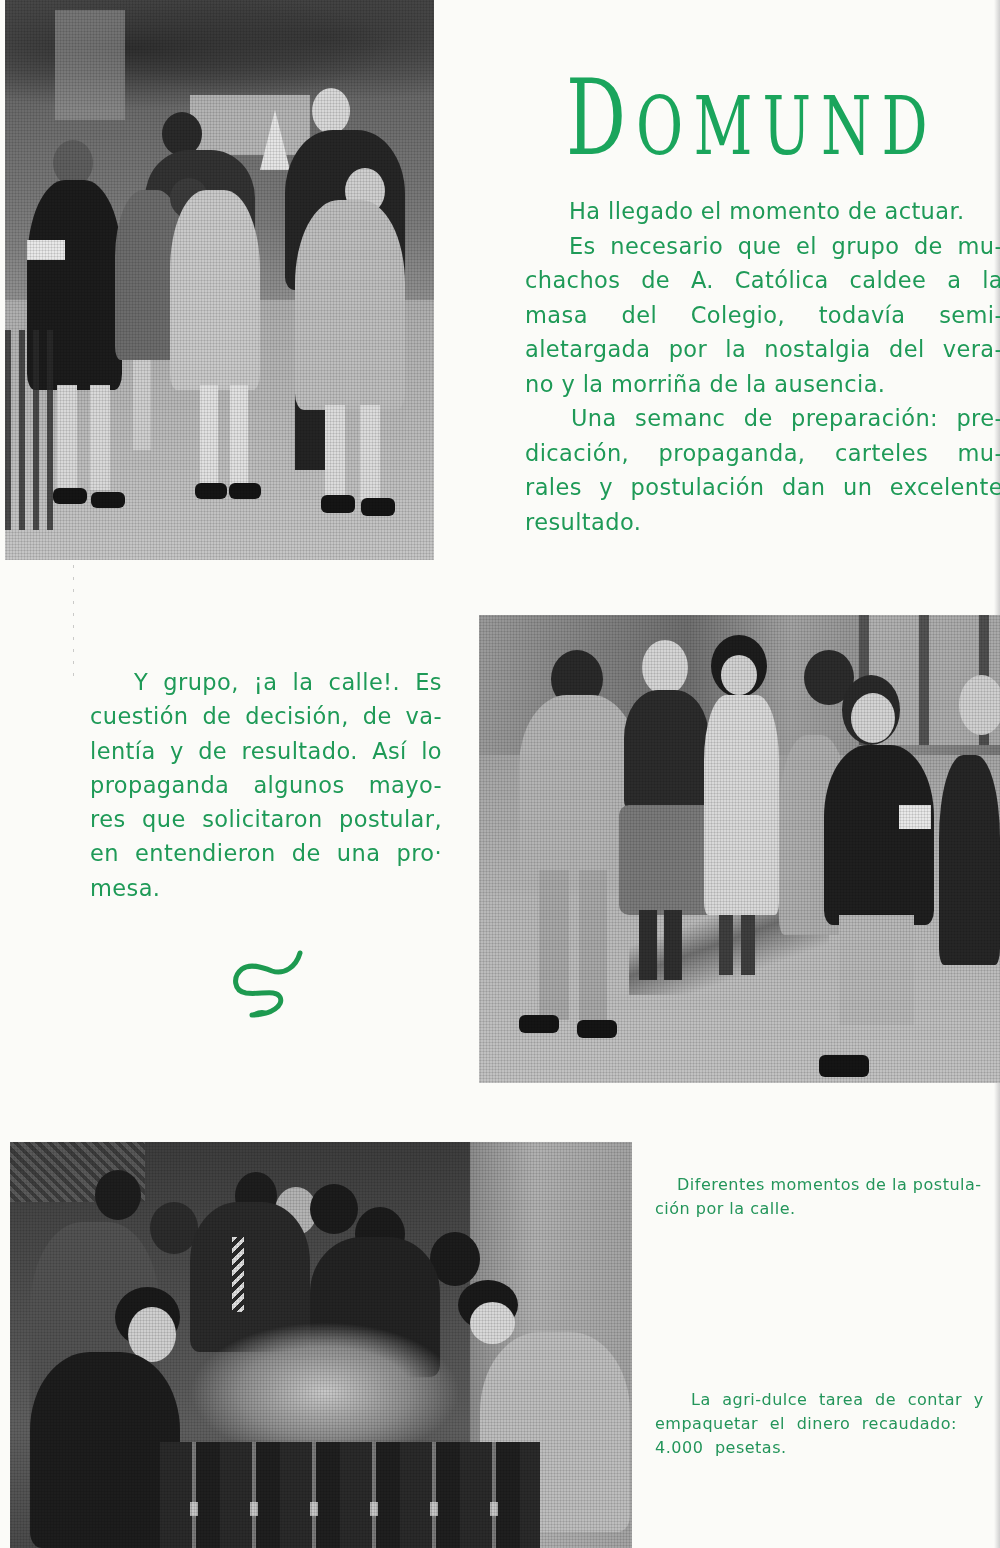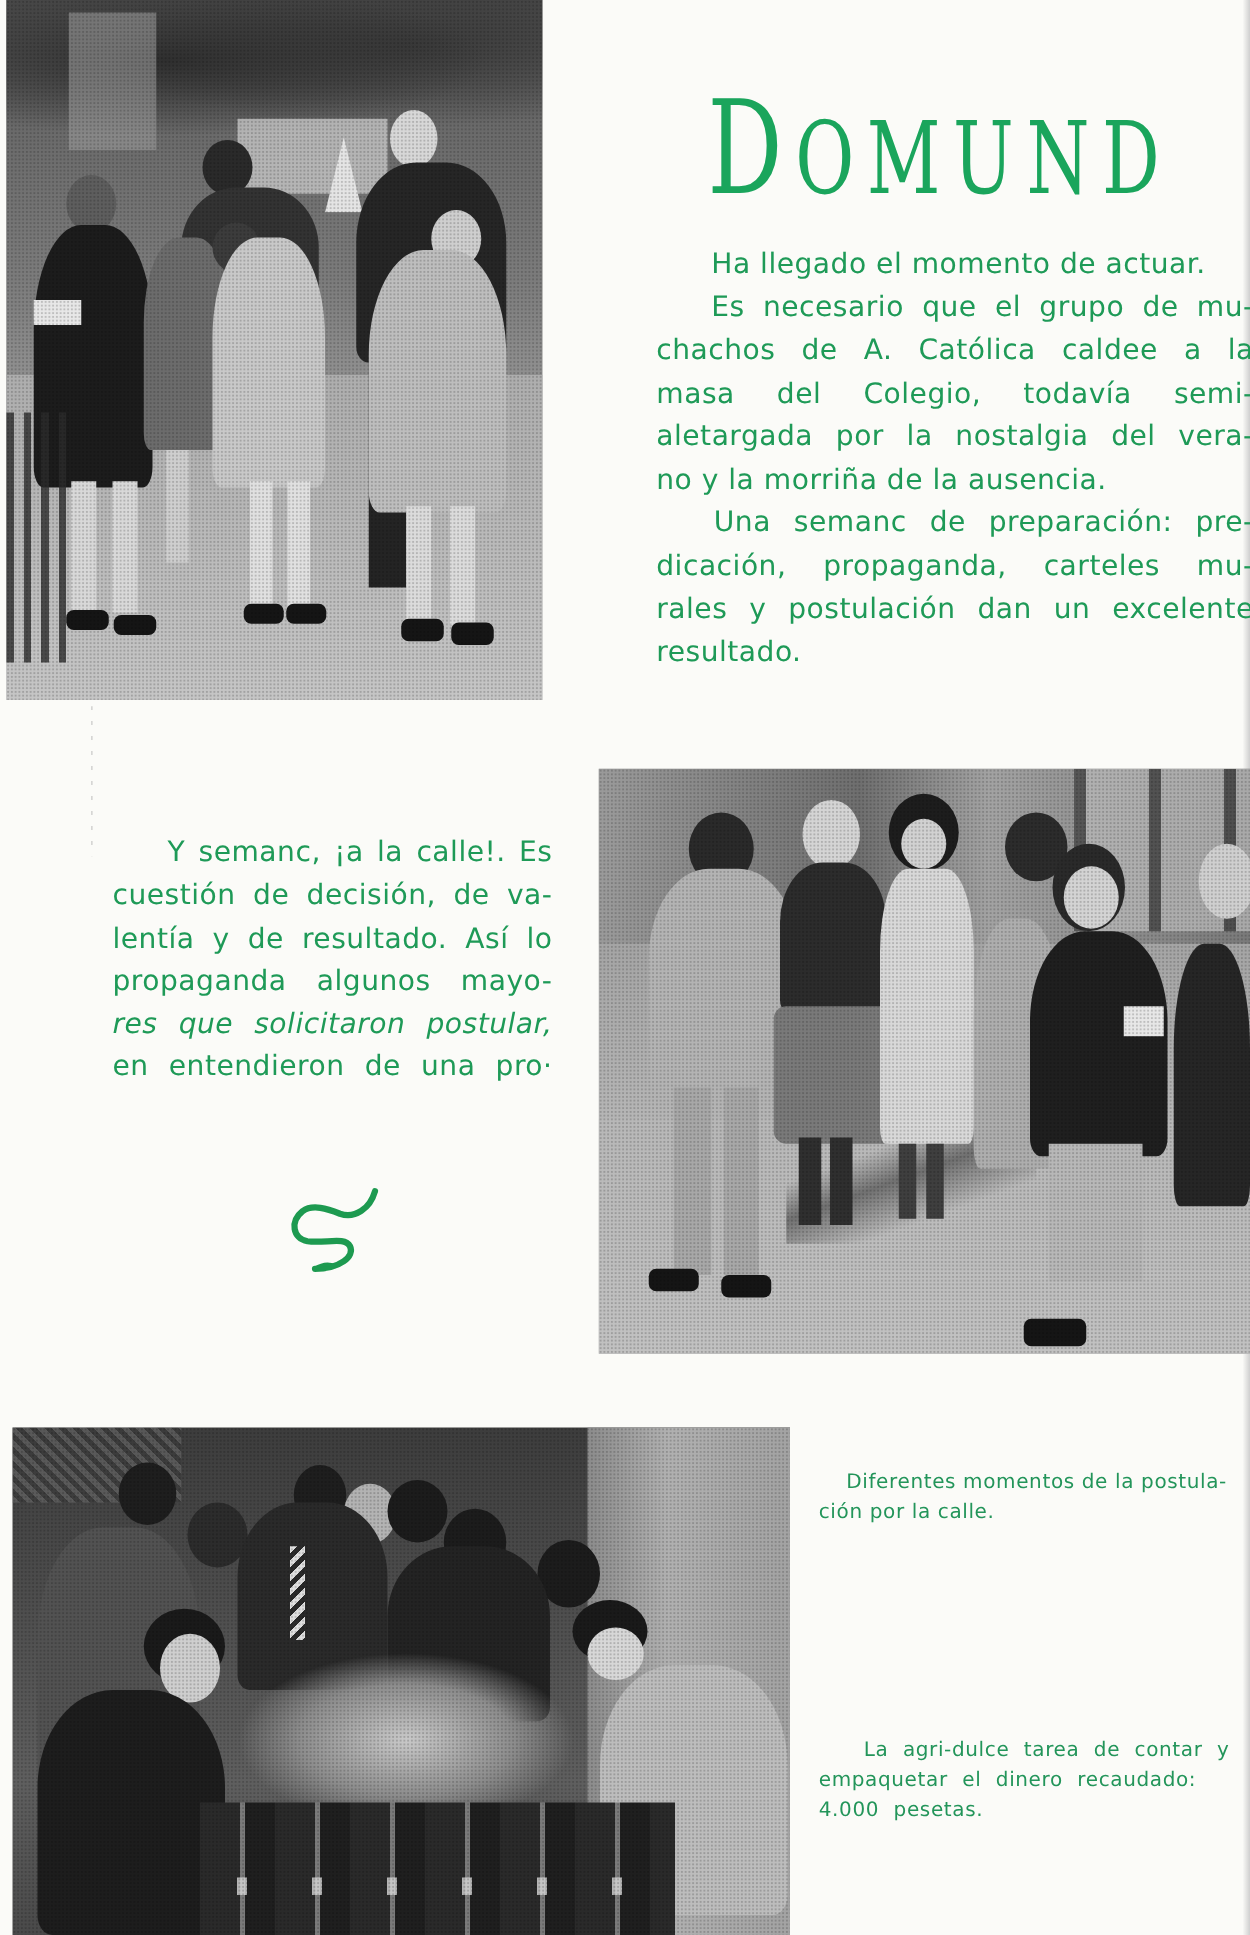--- a/index.html
+++ b/index.html
@@ -141,26 +141,27 @@
   <p style="text-align-last:justify;">masa del Colegio, todavía semi-</p>
   <p style="text-align-last:justify;">aletargada por la nostalgia del vera-</p>
   <p>no y la morriña de la ausencia.</p>
   <p style="padding-left:46px;text-align-last:justify;">Una semanc de preparación: pre-</p>
   <p style="text-align-last:justify;">dicación, propaganda, carteles mu-</p>
   <p style="text-align-last:justify;">rales y postulación dan un excelente</p>
   <p>resultado.</p>
 </div>
 
 <div class="text-block" id="street">
-  <p style="padding-left:44px;text-align-last:justify;">Y semanc, ¡a la calle!. Es</p>
+  <p style="padding-left:44px;text-align-last:justify;">Y grupo, ¡a la calle!. Es</p>
   <p style="text-align-last:justify;">cuestión de decisión, de va-</p>
   <p style="text-align-last:justify;">lentía y de resultado. Así lo</p>
   <p style="text-align-last:justify;">propaganda algunos mayo-</p>
-  <p style="text-align-last:justify;font-style:italic;">res que solicitaron postular,</p>
+  <p style="text-align-last:justify;">res que solicitaron postular,</p>
   <p style="text-align-last:justify;">en entendieron de una pro·</p>
+  <p>mesa.</p>
 </div>
 
 <svg class="ornament" viewBox="0 0 80 80">
   <path d="M72 8 C68 22 56 30 44 26 C34 22 22 18 14 24 C4 32 6 46 18 48 C32 50 48 44 52 52 C56 60 44 70 24 70" fill="none" stroke="#1d9a50" stroke-width="5" stroke-linecap="round"></path>
   <path d="M24 70 C30 66 36 66 40 68" fill="none" stroke="#1d9a50" stroke-width="3" stroke-linecap="round"></path>
 </svg>
 
 <div class="photo" id="photo-2">
   <div class="layer" style="left:0;top:0;width:521px;height:140px;background:linear-gradient(90deg,#9b9b96,#6f6f6b 40%,#a3a39e 60%,#7a7a75);"></div>
   <div class="layer" style="left:380px;top:0;width:141px;height:130px;background:repeating-linear-gradient(90deg,#3b3b39 0 10px,#bdbdb8 10px 60px);opacity:.7;"></div>

